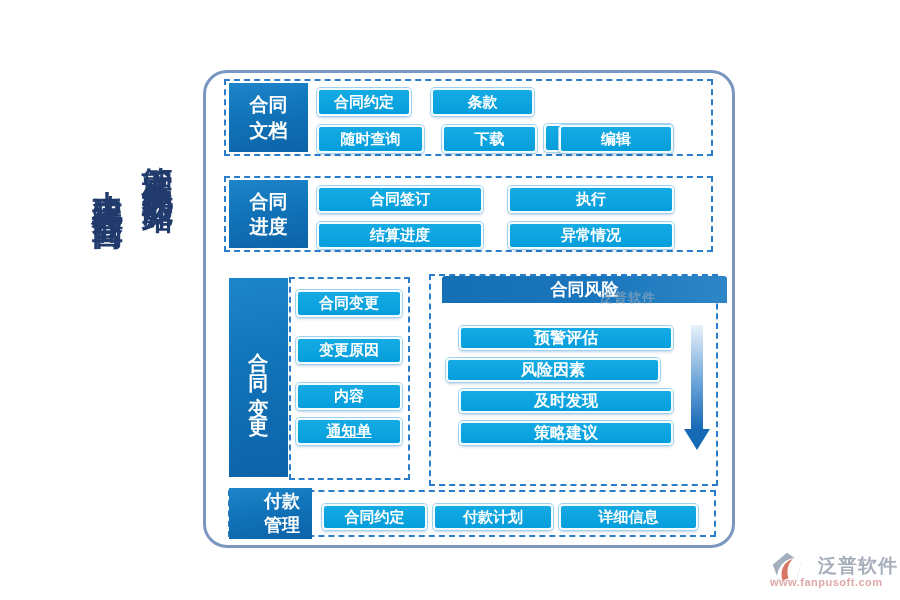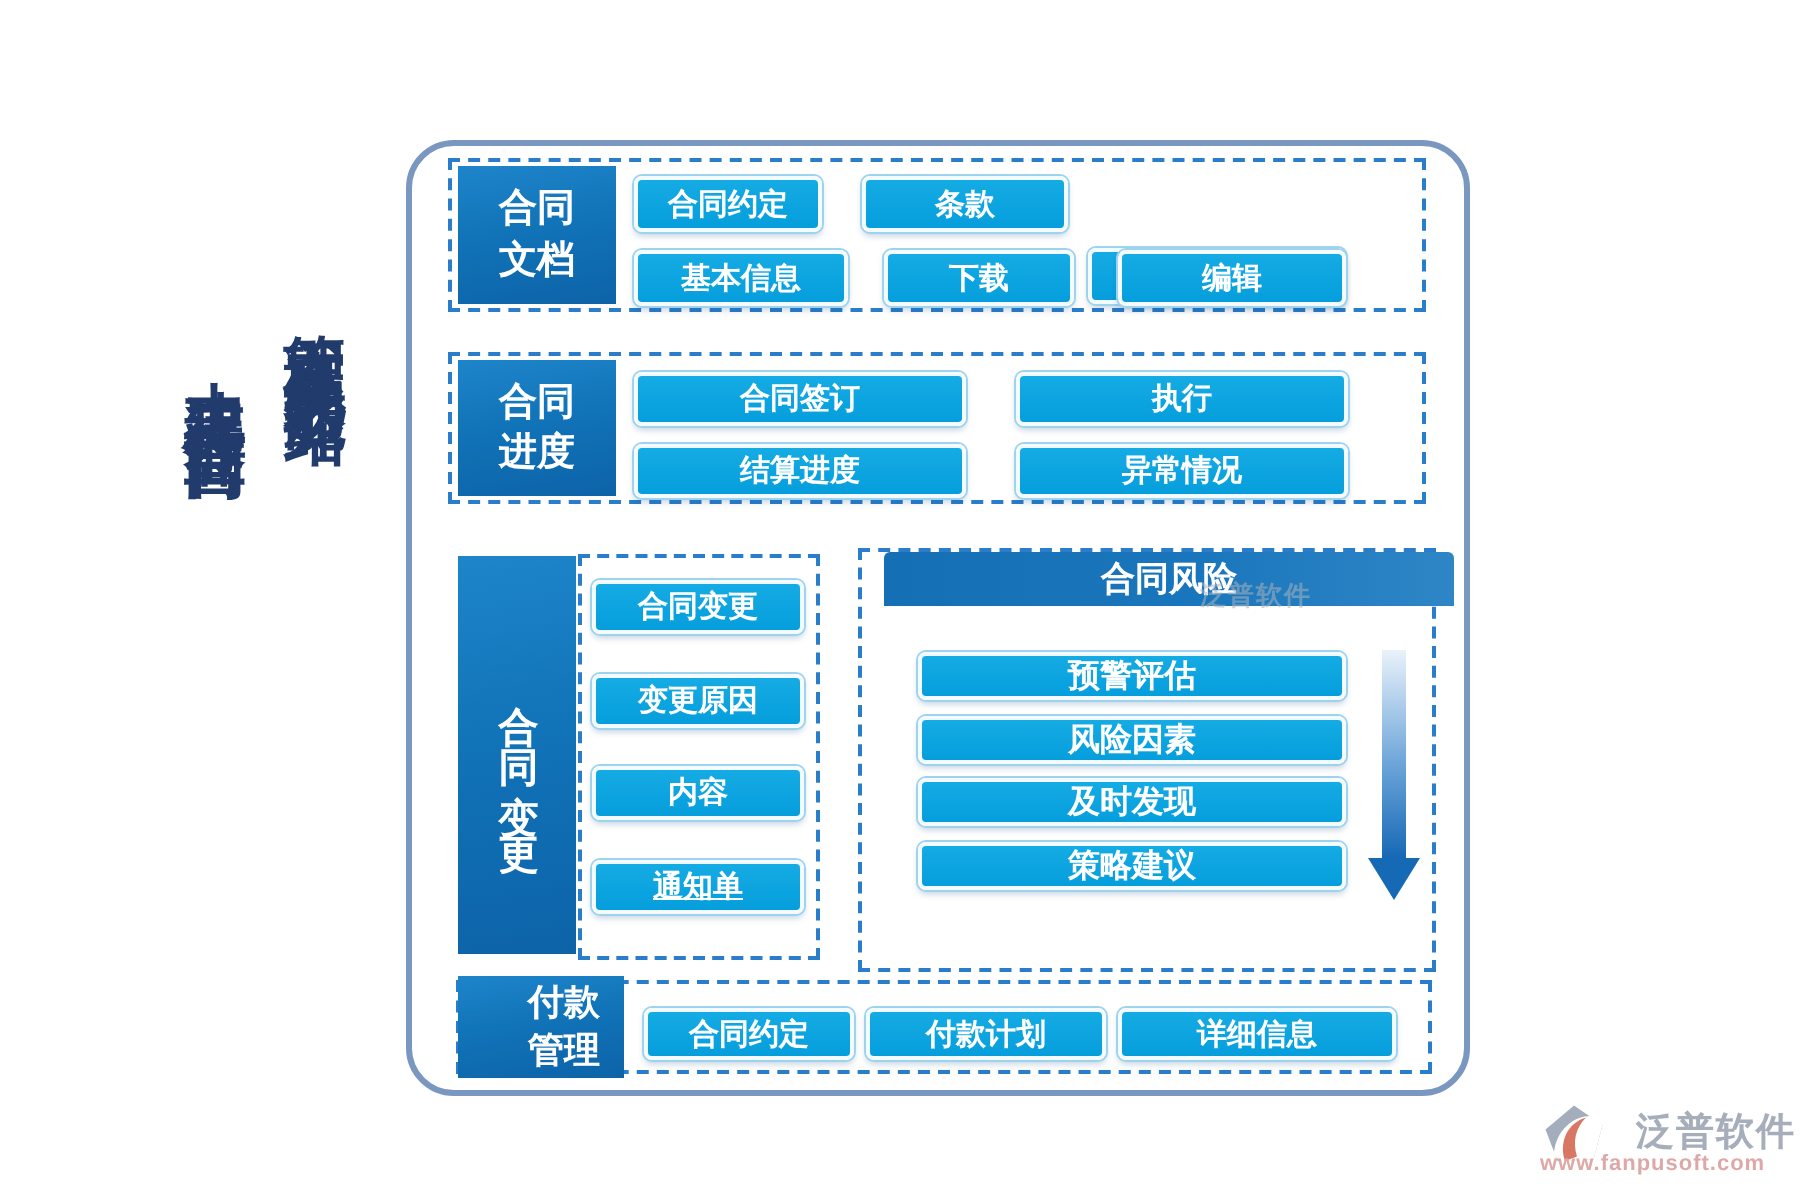--- a/index.html
+++ b/index.html
@@ -88,49 +88,49 @@
 
 <div class="frame"></div>
 
 <div class="dashed" style="left:224px;top:79px;width:489px;height:77px;"></div>
 <div class="label-box" style="left:229px;top:83px;width:79px;height:69px;">
   <span class="wrap2">合同文档</span>
 </div>
 <div class="chip" style="left:317px;top:88px;width:94px;">合同约定</div>
 <div class="chip" style="left:431px;top:88px;width:103px;">条款</div>
 <div class="chip" style="left:544px;top:88px;width:129px;margin-top:36px;">附件</div>
-<div class="chip" style="left:317px;top:125px;width:107px;">基本信息</div>
+<div class="chip" style="left:317px;top:125px;width:107px;">随时查询</div>
 <div class="chip" style="left:442px;top:125px;width:95px;">下载</div>
 <div class="chip" style="left:559px;top:125px;width:114px;">编辑</div>
 
 <div class="dashed" style="left:224px;top:176px;width:489px;height:76px;"></div>
 <div class="label-box" style="left:229px;top:180px;width:79px;height:68px;">
   <span class="wrap2">合同进度</span>
 </div>
 <div class="chip h27" style="left:317px;top:186px;width:166px;">合同签订</div>
 <div class="chip h27" style="left:508px;top:186px;width:166px;">执行</div>
 <div class="chip h27" style="left:317px;top:222px;width:166px;">结算进度</div>
 <div class="chip h27" style="left:508px;top:222px;width:166px;">异常情况</div>
 
 <div class="label-box" style="left:229px;top:278px;width:59px;height:199px;">
   <span class="label-vert">合同变更</span>
 </div>
 <div class="dashed" style="left:289px;top:277px;width:121px;height:203px;"></div>
 <div class="chip h27" style="left:296px;top:290px;width:106px;">合同变更</div>
 <div class="chip h27" style="left:296px;top:337px;width:106px;">变更原因</div>
 <div class="chip h27" style="left:296px;top:383px;width:106px;">内容</div>
-<div class="chip h27" style="left:296px;top:430px;width:106px;text-decoration:underline;">通知单</div>
+<div class="chip h27" style="left:296px;top:418px;width:106px;text-decoration:underline;">通知单</div>
 
 <div class="dashed" style="left:429px;top:274px;width:289px;height:212px;"></div>
 <div class="risk-header">
   <span>合同风险</span>
 </div>
 <div class="risk-watermark">泛普软件</div>
 <div class="chip h24" style="left:459px;top:326px;width:214px;text-align:right;">预警评估</div>
-<div class="chip h24" style="left:459px;top:358px;width:214px;">风险因素</div>
+<div class="chip h24" style="left:446px;top:358px;width:214px;">风险因素</div>
 <div class="chip h24" style="left:459px;top:389px;width:214px;text-align:center;">及时发现</div>
 <div class="chip h24" style="left:459px;top:421px;width:214px;">策略建议</div>
 <div class="down-arrow">
   <svg width="26" height="128" viewBox="0 0 26 128">
     <defs>
       <linearGradient id="arrowGrad" x1="0" y1="0" x2="0" y2="1">
         <stop offset="0" stop-color="#e9f2fb"></stop>
         <stop offset="0.55" stop-color="#6aa3d8"></stop>
         <stop offset="1" stop-color="#1266b4"></stop>
       </linearGradient>

